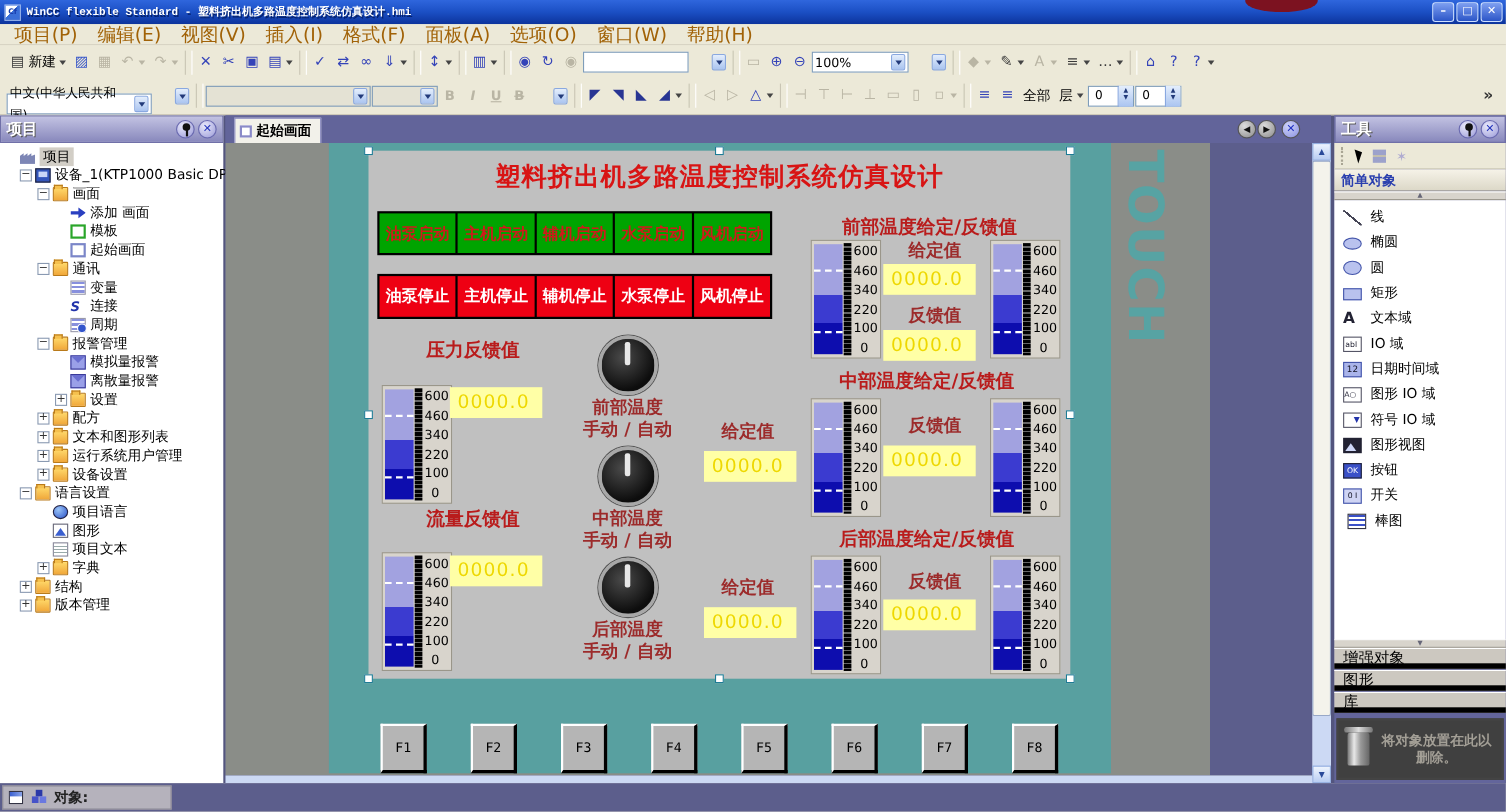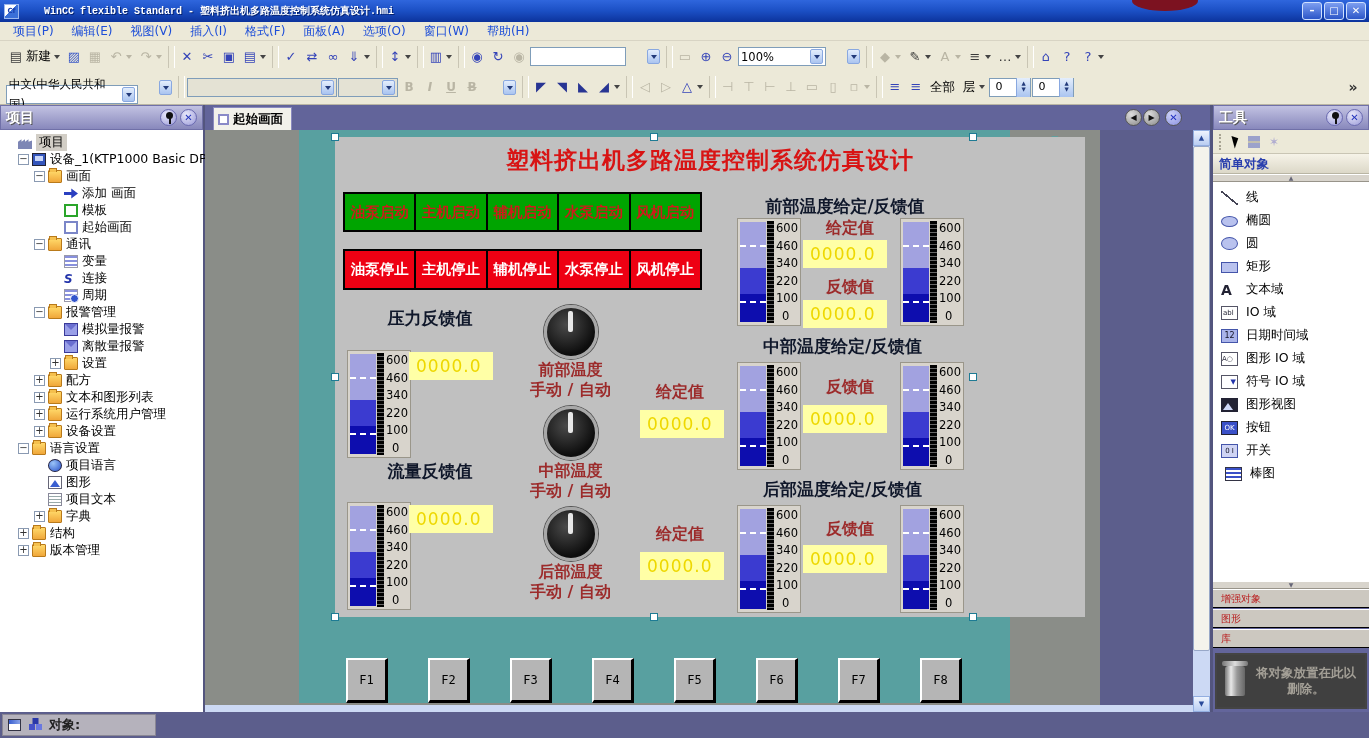--- a/index.html
+++ b/index.html
@@ -3,37 +3,37 @@
 <meta charset="utf-8">
 <style>
   * { margin:0; padding:0; box-sizing:border-box; }
   html,body { width:1369px; height:738px; overflow:hidden; }
   body { font-family:"DejaVu Sans","Liberation Sans",sans-serif; font-size:12px; }
   .app { position:relative; width:1369px; height:738px; background:#ece9d8; }
 
   
   .titlebar { position:absolute; left:0; top:0; width:1369px; height:22px;
     background:linear-gradient(to bottom,#2f66dd 0%,#1b4fc4 50%,#0c339c 100%);
-    display:flex; align-items:center; padding:0 4px; color:#fff;gap:20px; }
+    display:flex; align-items:center; padding:0 4px; color:#fff; }
   .appicon { width:15px; height:15px; margin-right:5px;
     background:linear-gradient(135deg,#ffffff 0 45%,#3a6fd8 45% 100%);
     border:1px solid #9db8ee; font-size:7px; color:#1a3fae; font-weight:bold; line-height:13px; text-align:center; }
   .titletext { font-family:"Liberation Mono","DejaVu Sans Mono",monospace; font-weight:bold; font-size:10px;
     white-space:nowrap; text-shadow:1px 1px 0 #05226e; }
   .recdot { position:absolute; left:1132px; top:-9px; width:66px; height:20px; border-radius:50%;
     background:#7c1220; }
   .winbtns { position:absolute; right:3px; top:2px; display:flex; gap:2px; }
   .winbtn { width:20px; height:18px; border:1px solid #cfe0ff; border-radius:3px;
     background:linear-gradient(to bottom,#7d9ef0,#2c56c8); color:#fff; font-size:10px;
     text-align:center; line-height:16px; font-weight:bold; }
 
   
   .chrome { position:absolute; left:0; top:22px; width:1369px; height:83px; background:#ece9d8; border-bottom:1px solid #b9b5a4; }
   .menubar { height:19px; display:flex; align-items:center; padding-left:4px; border-bottom:1px solid #d8d4c4; }
-  .menuitem { padding:0 9px; font-size:12px; color:#1d4ed8; }
+  .menuitem { padding:0 9px; font-size:17px; color:#a16207; }
   .toolrow { height:31px; display:flex; align-items:center; padding-left:6px; }
   .toolrow.r2 { height:30px; }
   .tbi { display:flex; align-items:center; height:22px; padding:0 2px; margin-right:1px; border:1px solid transparent; }
   .tbi .tbg { font-size:13px; line-height:20px; color:#555; min-width:14px; text-align:center; }
   .tbi.en .tbg { color:#3a3a3a; }
   .tbi.blue .tbg { color:#3443b8; }
   .tbi.navy .tbg { color:#283593; }
   .tbi.org .tbg { color:#3a58c8; }
   .tbi.dis .tbg { color:#b9b5a4; }
   .tbi .lbl { font-size:12.5px; margin-left:3px; color:#000; }
@@ -126,34 +126,34 @@
     font-size:8px; text-align:center; line-height:16px; color:#111; }
   .navbtn.prev { right:68px; } .navbtn.next { right:50px; }
   .navbtn.closec { right:28px; background:radial-gradient(circle at 35% 30%,#cdd2f8,#8a90e0); color:#2030c0; font-weight:bold; font-size:10px; }
 
   .canvas { position:absolute; left:0; top:25px; width:988px; height:575px; background:#8a8d88; overflow:hidden; }
   .void { position:absolute; left:895px; top:0; width:93px; height:575px; background:#5c5e8c; }
   .bezel { position:absolute; left:94px; top:0; width:711px; height:573px; background:#58a0a0; }
   .touch { position:absolute; left:861px; top:6px; width:210px; height:54px; transform:rotate(90deg);
     transform-origin:0 0; font-size:44px; font-weight:bold; color:#57a3a3; letter-spacing:1px; }
 
-  .screen { position:absolute; left:130px; top:7px; width:750px; height:480px; background:#c0c0c0; }
+  .screen { position:absolute; left:130px; top:7px; width:638px; height:480px; background:#c0c0c0; }
   .handle { position:absolute; width:8px; height:8px; background:#fff; border:1.5px solid #1e7b94; }
 
   .scrtitle { position:absolute; left:0; top:8px; width:100%; text-align:center;
     color:#d81414; font-size:23px; font-weight:bold; letter-spacing:1px; }
   .btnrow { position:absolute; left:8px; width:359px; display:flex; background:#000; padding:2px; gap:2px; }
   .btnrow.startrow { top:55px; height:40px; }
   .btnrow.stoprow { top:112px; height:41px; }
   .hmibtn { flex:1; display:flex; align-items:center; justify-content:center; font-weight:bold; font-size:14.5px; }
   .startrow .hmibtn { background:#00a400; color:#cf1a1a; }
   .stoprow .hmibtn { background:#ee0013; color:#fff; }
 
   .mlabel { position:absolute; color:#9c2b2b; font-weight:bold; font-size:16px; text-align:center; }
-  .mheader { position:absolute; color:#0f172a; font-weight:bold; font-size:17px; text-align:center; }
+  .mheader { position:absolute; color:#b91c1c; font-weight:bold; font-size:17px; text-align:center; }
   .iofield { position:absolute; width:84px; height:28px; background:#ffffa6; color:#eed800;
     font-size:17px; line-height:28px; padding-left:7px; letter-spacing:1px; }
 
   .gauge { position:absolute; width:64px; height:108px; background:#d8d4cc; border:1px solid #9a968a; display:flex; }
   .g-bar { width:26px; height:100px; margin:3px 1px 0 2px; position:relative;
     background:linear-gradient(to bottom,#a2a2e0 0 46%,#3b3bd0 46% 72%,#0d0dae 72% 100%); }
   .g-dash { position:absolute; left:0; width:100%; border-top:2px dashed #fff; }
   .g-dash.d1 { top:23%; } .g-dash.d2 { top:79%; }
   .g-ticks { width:7px; height:102px; margin-top:2px;
     background:repeating-linear-gradient(to bottom,#000 0 3px,#666 3px 4px); }
@@ -211,22 +211,22 @@
   .si-gio::before { content:"A○"; font-size:7px; line-height:12px; color:#334; display:block; }
   .si-sio { background:#fff; border:1px solid #556; }
   .si-sio::before { content:"▼"; font-size:7px; line-height:12px; color:#2233aa; display:block; text-align:right; padding-right:1px; }
   .si-gv { background:#223; }
   .si-gv::before { content:""; position:absolute; left:2px; bottom:2px; border-left:5px solid transparent; border-right:5px solid transparent; border-bottom:7px solid #cfd8f8; }
   .si-btn { background:#3a50c8; border:1px solid #223; }
   .si-btn::before { content:"OK"; color:#fff; font-size:7px; line-height:12px; display:block; text-align:center; }
   .si-sw { background:#cfd4f4; border:1px solid #4455aa; }
   .si-sw::before { content:"0 I"; font-size:7px; line-height:12px; color:#112; display:block; text-align:center; }
   .si-bar { width:8px; margin-left:4px; background:repeating-linear-gradient(to bottom,#3a50c8 0 2px,#fff 2px 4px); border:1px solid #334; }
-  .accbar { height:19px; background:#ccc8c0; border-top:1px solid #fff; border-bottom:1px solid #000000;
-    margin-bottom:1px; font-size:10px; color:#b91c1c; line-height:18px; padding-left:8px; }
+  .accbar { height:19px; background:#ccc8c0; border-top:1px solid #fff; border-bottom:5px solid #000000;
+    margin-bottom:1px; font-size:14px; color:#000000; line-height:18px; padding-left:8px; }
   .trashbox { margin:5px 2px 0 2px; height:56px; background:#404040; border:2px solid #444; display:flex; align-items:center; padding:4px; }
   .trashcan { width:20px; height:30px; margin-left:4px; border-radius:3px 3px 2px 2px;
     background:linear-gradient(90deg,#777 0,#e8e8e8 30%,#999 60%,#666); position:relative; }
   .trashcan::before { content:""; position:absolute; left:-3px; top:-5px; width:26px; height:5px;
     background:linear-gradient(90deg,#777,#ddd,#777); border-radius:2px; }
   .trashhint { flex:1; text-align:center; color:#a39f96; font-weight:bold; font-size:12.5px; line-height:16px; padding:0 2px 0 8px; }
 
   
   .statusbar { position:absolute; left:0; top:712px; width:1369px; height:26px; background:#5c5e8c; }
   .sbtab { position:absolute; left:2px; top:2px; width:154px; height:22px; background:#b5b2bc;

